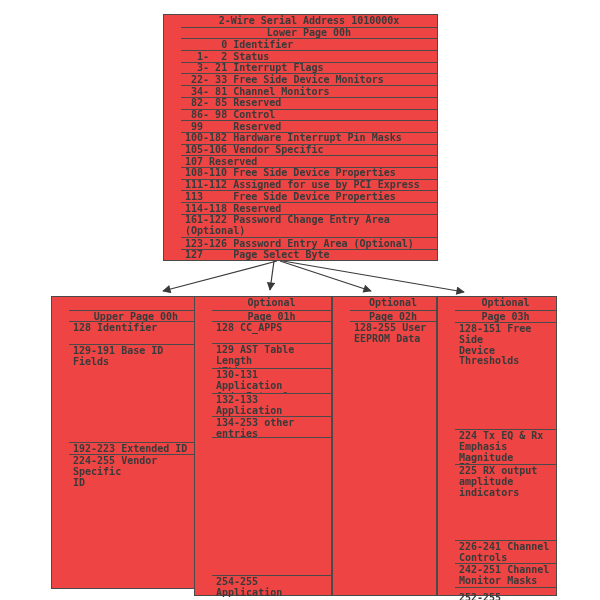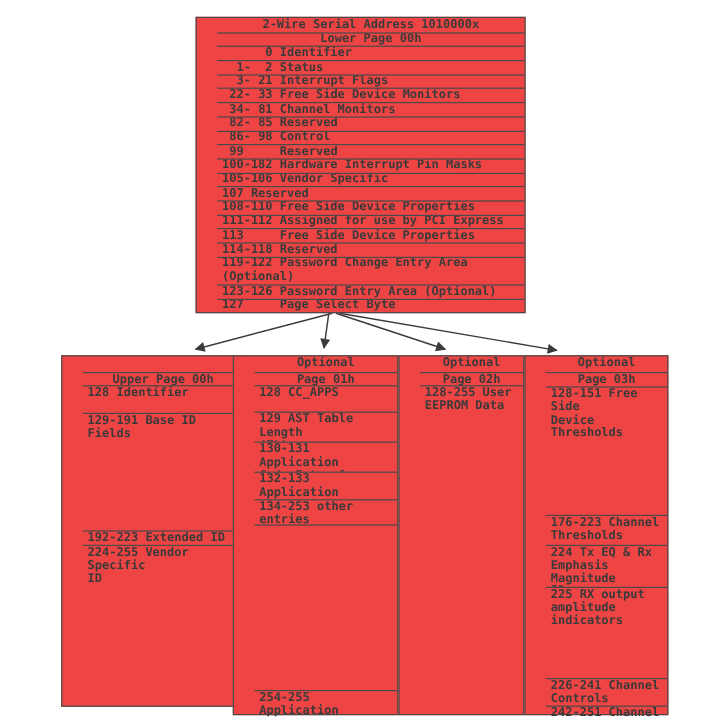--- a/index.html
+++ b/index.html
@@ -48,21 +48,21 @@
   <div class="trow" style="height:11.7px;"> 82- 85 Reserved</div>
   <div class="trow" style="height:11.7px;"> 86- 98 Control</div>
   <div class="trow" style="height:11.7px;"> 99     Reserved</div>
   <div class="trow" style="height:11.7px;">100-182 Hardware Interrupt Pin Masks</div>
   <div class="trow" style="height:11.7px;">105-106 Vendor Specific</div>
   <div class="trow" style="height:11.7px;">107 Reserved</div>
   <div class="trow" style="height:11.7px;">108-110 Free Side Device Properties</div>
   <div class="trow" style="height:11.7px;">111-112 Assigned for use by PCI Express</div>
   <div class="trow" style="height:11.7px;">113     Free Side Device Properties</div>
   <div class="trow" style="height:11.7px;">114-118 Reserved</div>
-  <div class="trow" style="height:23.4px;">119-122 Password Change Entry Area
+  <div class="trow" style="height:23.4px;">161-122 Password Change Entry Area
 (Optional)</div>
   <div class="trow" style="height:11.7px;">123-126 Password Entry Area (Optional)</div>
   <div class="trow" style="height:11.7px;">127     Page Select Byte</div>
 </div>
 
 <div class="tbl" style="left:51px;top:296px;width:153px;height:293px;">
   <div class="trow c" style="height:13px;"></div>
   <div class="trow c" style="height:11px;">Upper Page 00h</div>
   <div class="trow" style="height:23px;">128 Identifier</div>
   <div class="trow" style="height:98px;">129-191 Base ID Fields</div>
@@ -92,22 +92,20 @@
   <div class="trow c" style="height:11px;">Page 02h</div>
   <div class="trow" style="height:276px;">128-255 User
 EEPROM Data</div>
 </div>
 
 <div class="tbl" style="left:437px;top:296px;width:120px;height:300px;">
   <div class="trow c" style="height:13px;">Optional</div>
   <div class="trow c" style="height:12px;">Page 03h</div>
   <div class="trow" style="height:107px;">128-151 Free Side
 Device Thresholds</div>
-  <div class="trow" style="height:25px;">176-223 Channel
-Thresholds</div>
   <div class="trow" style="height:35px;">224 Tx EQ &amp; Rx
 Emphasis Magnitude
 ID</div>
   <div class="trow" style="height:36px;">225 RX output
 amplitude
 indicators</div>
   <div class="trow" style="height:23px;margin-top:40px;">226-241 Channel
 Controls</div>
   <div class="trow" style="height:24px;">242-251 Channel
 Monitor Masks</div>

